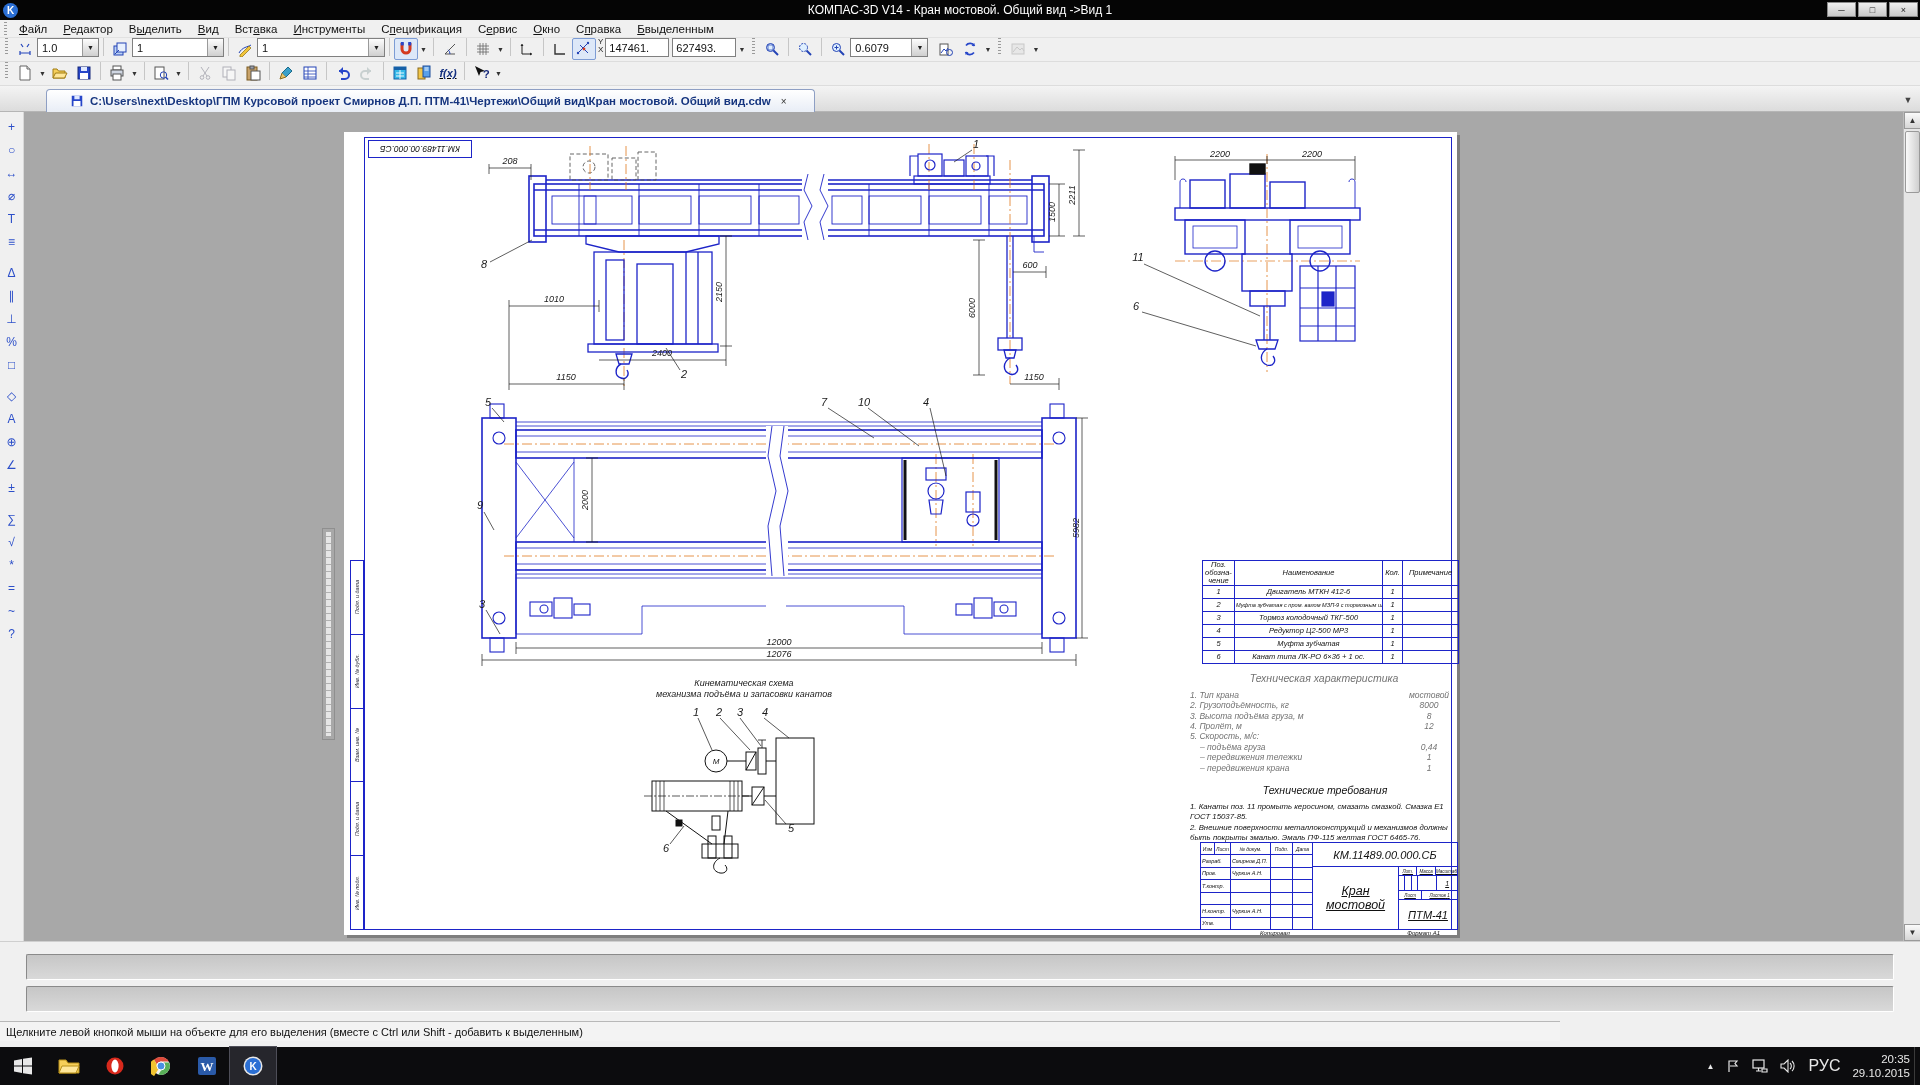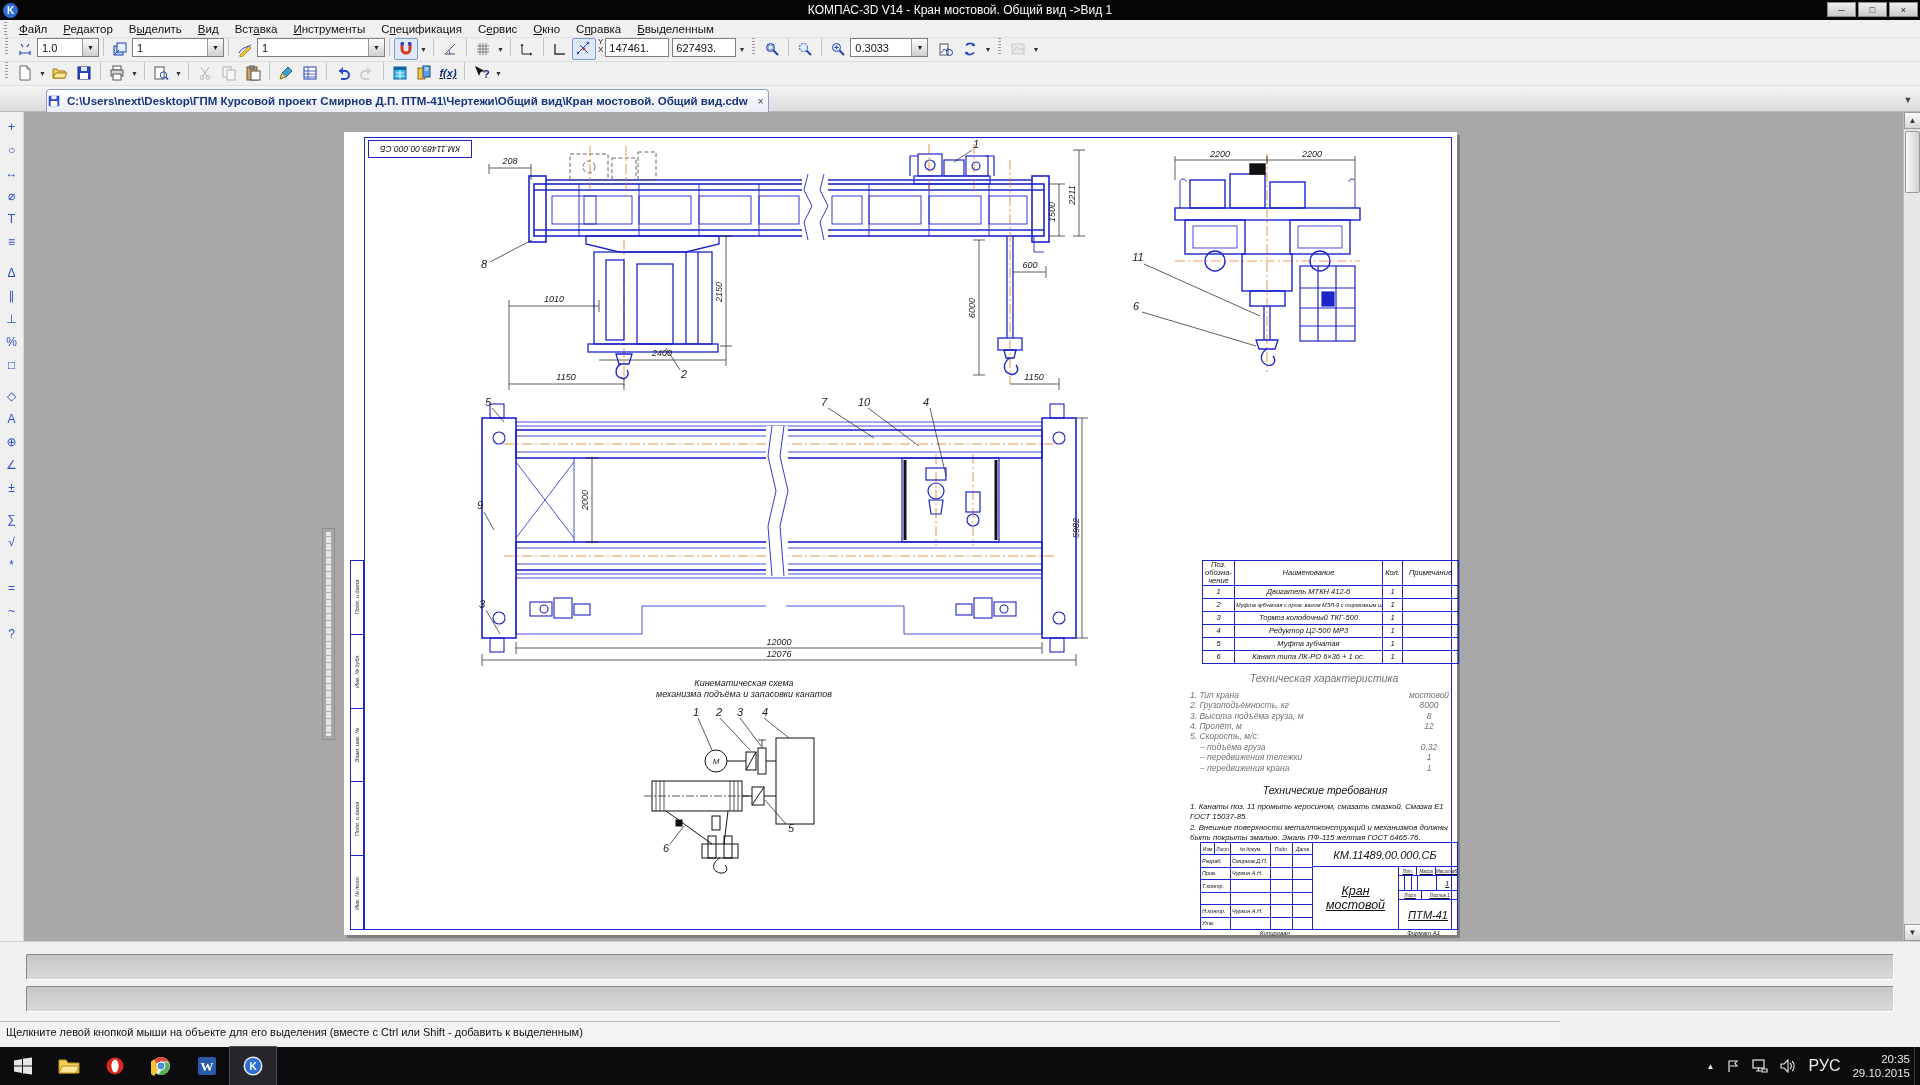--- a/index.html
+++ b/index.html
@@ -32,21 +32,21 @@
   .drop-arrow { width:11px; height:22px; display:flex; align-items:center; justify-content:center; font-size:7px; color:#333; }
   .combo { display:flex; height:19px; border:1px solid #808080; background:#fff; align-items:stretch; }
   .combo .val { font-size:11px; color:#111; padding:1px 4px; display:flex; align-items:center; }
   .combo .drop { width:16px; background:linear-gradient(#fdfdfd,#cfcfcf); border-left:1px solid #9a9a9a; display:flex; align-items:center; justify-content:center; font-size:7px; color:#222; }
   .coordbox { width:64px; height:19px; border:1px solid #808080; background:#fff; font-size:11px; color:#111; display:flex; align-items:center; padding:0 3px; }
   .yx { font-size:8px; line-height:8px; color:#222; margin:0 2px; text-align:left; }
   .fx-label { font-size:11px; font-style:italic; color:#14307f; font-weight:bold; }
 
   
   .tabbar { position:absolute; left:0; top:86px; width:1920px; height:26px; background:linear-gradient(#f4f4f4,#dcdcdc); border-bottom:1px solid #b5b5b5; }
-  .doc-tab { position:absolute; left:46px; top:3px; height:23px; background:linear-gradient(#ffffff,#e8edf6); border:1px solid #8e9fc4; border-bottom:none; border-radius:4px 4px 0 0; display:flex; align-items:center; padding:0 0; gap:6px; }
+  .doc-tab { position:absolute; left:46px; top:3px; height:23px; background:linear-gradient(#ffffff,#e8edf6); border:1px solid #8e9fc4; border-bottom:none; border-radius:4px 4px 0 0; display:flex; align-items:center; padding:0 23px; gap:6px; }
   .doc-tab .path { font-size:11.5px; font-weight:bold; color:#16357f; white-space:nowrap; }
   .tab-close { width:14px; height:14px; font-size:10px; color:#333; display:flex; align-items:center; justify-content:center; border:1px solid transparent; }
   .tab-scroll { position:absolute; right:4px; top:6px; width:16px; height:16px; font-size:9px; color:#444; display:flex; align-items:center; justify-content:center; }
 
   
   .workspace { position:absolute; left:0; top:112px; width:1920px; height:829px; }
   .left-toolbar { position:absolute; left:0; top:0; width:24px; height:829px; background:#f0f0f0; border-right:1px solid #d8d8d8; display:flex; flex-direction:column; align-items:center; padding-top:4px; }
   .lt-btn { width:21px; height:21px; display:flex; align-items:center; justify-content:center; font-size:12px; color:#2c4fc9; margin-bottom:2px; border:1px solid transparent; }
   .lt-gap { height:8px; }
   .canvas { position:absolute; left:24px; top:0; width:1879px; height:829px; background:#a8a8a8; overflow:hidden; }
@@ -270,21 +270,21 @@
     </div>
     <div class="sep"></div>
     <div class="tb-btn">
       <svg width="16" height="16" viewBox="0 0 16 16">
           <circle cx="6.5" cy="6.5" r="4" fill="#dff0ff" stroke="#2343b5"></circle>
           <path d="M4.5 6.5h4M6.5 4.5v4" stroke="#2343b5"></path>
           <path d="M9.5 9.5L14 14" stroke="#2343b5" stroke-width="2"></path>
         </svg>
     </div>
     <div class="combo" style="width:78px">
-      <div class="val" style="flex:1">0.3033</div>
+      <div class="val" style="flex:1">0.6079</div>
       <div class="drop">▼</div>
     </div>
     <div style="width:6px"></div>
     <div class="tb-btn">
       <svg width="16" height="16" viewBox="0 0 16 16">
           <rect x="2" y="3" width="8" height="11" fill="#fff" stroke="#555"></rect>
           <path d="M3 12l3-4 2 2 2-3" stroke="#2343b5" fill="none"></path>
           <circle cx="11.5" cy="11.5" r="3" fill="none" stroke="#2343b5"></circle>
         </svg>
     </div>
@@ -872,21 +872,21 @@
           <div class="tc-line">
               <span class="lbl">4. Пролёт, м</span>
               <span class="v">12</span>
             </div>
           <div class="tc-line">
               <span class="lbl">5. Скорость, м/с:</span>
               <span class="v"></span>
             </div>
           <div class="tc-line sub">
               <span class="lbl">– подъёма груза</span>
-              <span class="v">0,32</span>
+              <span class="v">0,44</span>
             </div>
           <div class="tc-line sub">
               <span class="lbl">– передвижения тележки</span>
               <span class="v">1</span>
             </div>
           <div class="tc-line sub">
               <span class="lbl">– передвижения крана</span>
               <span class="v">1</span>
             </div>
         </div>

